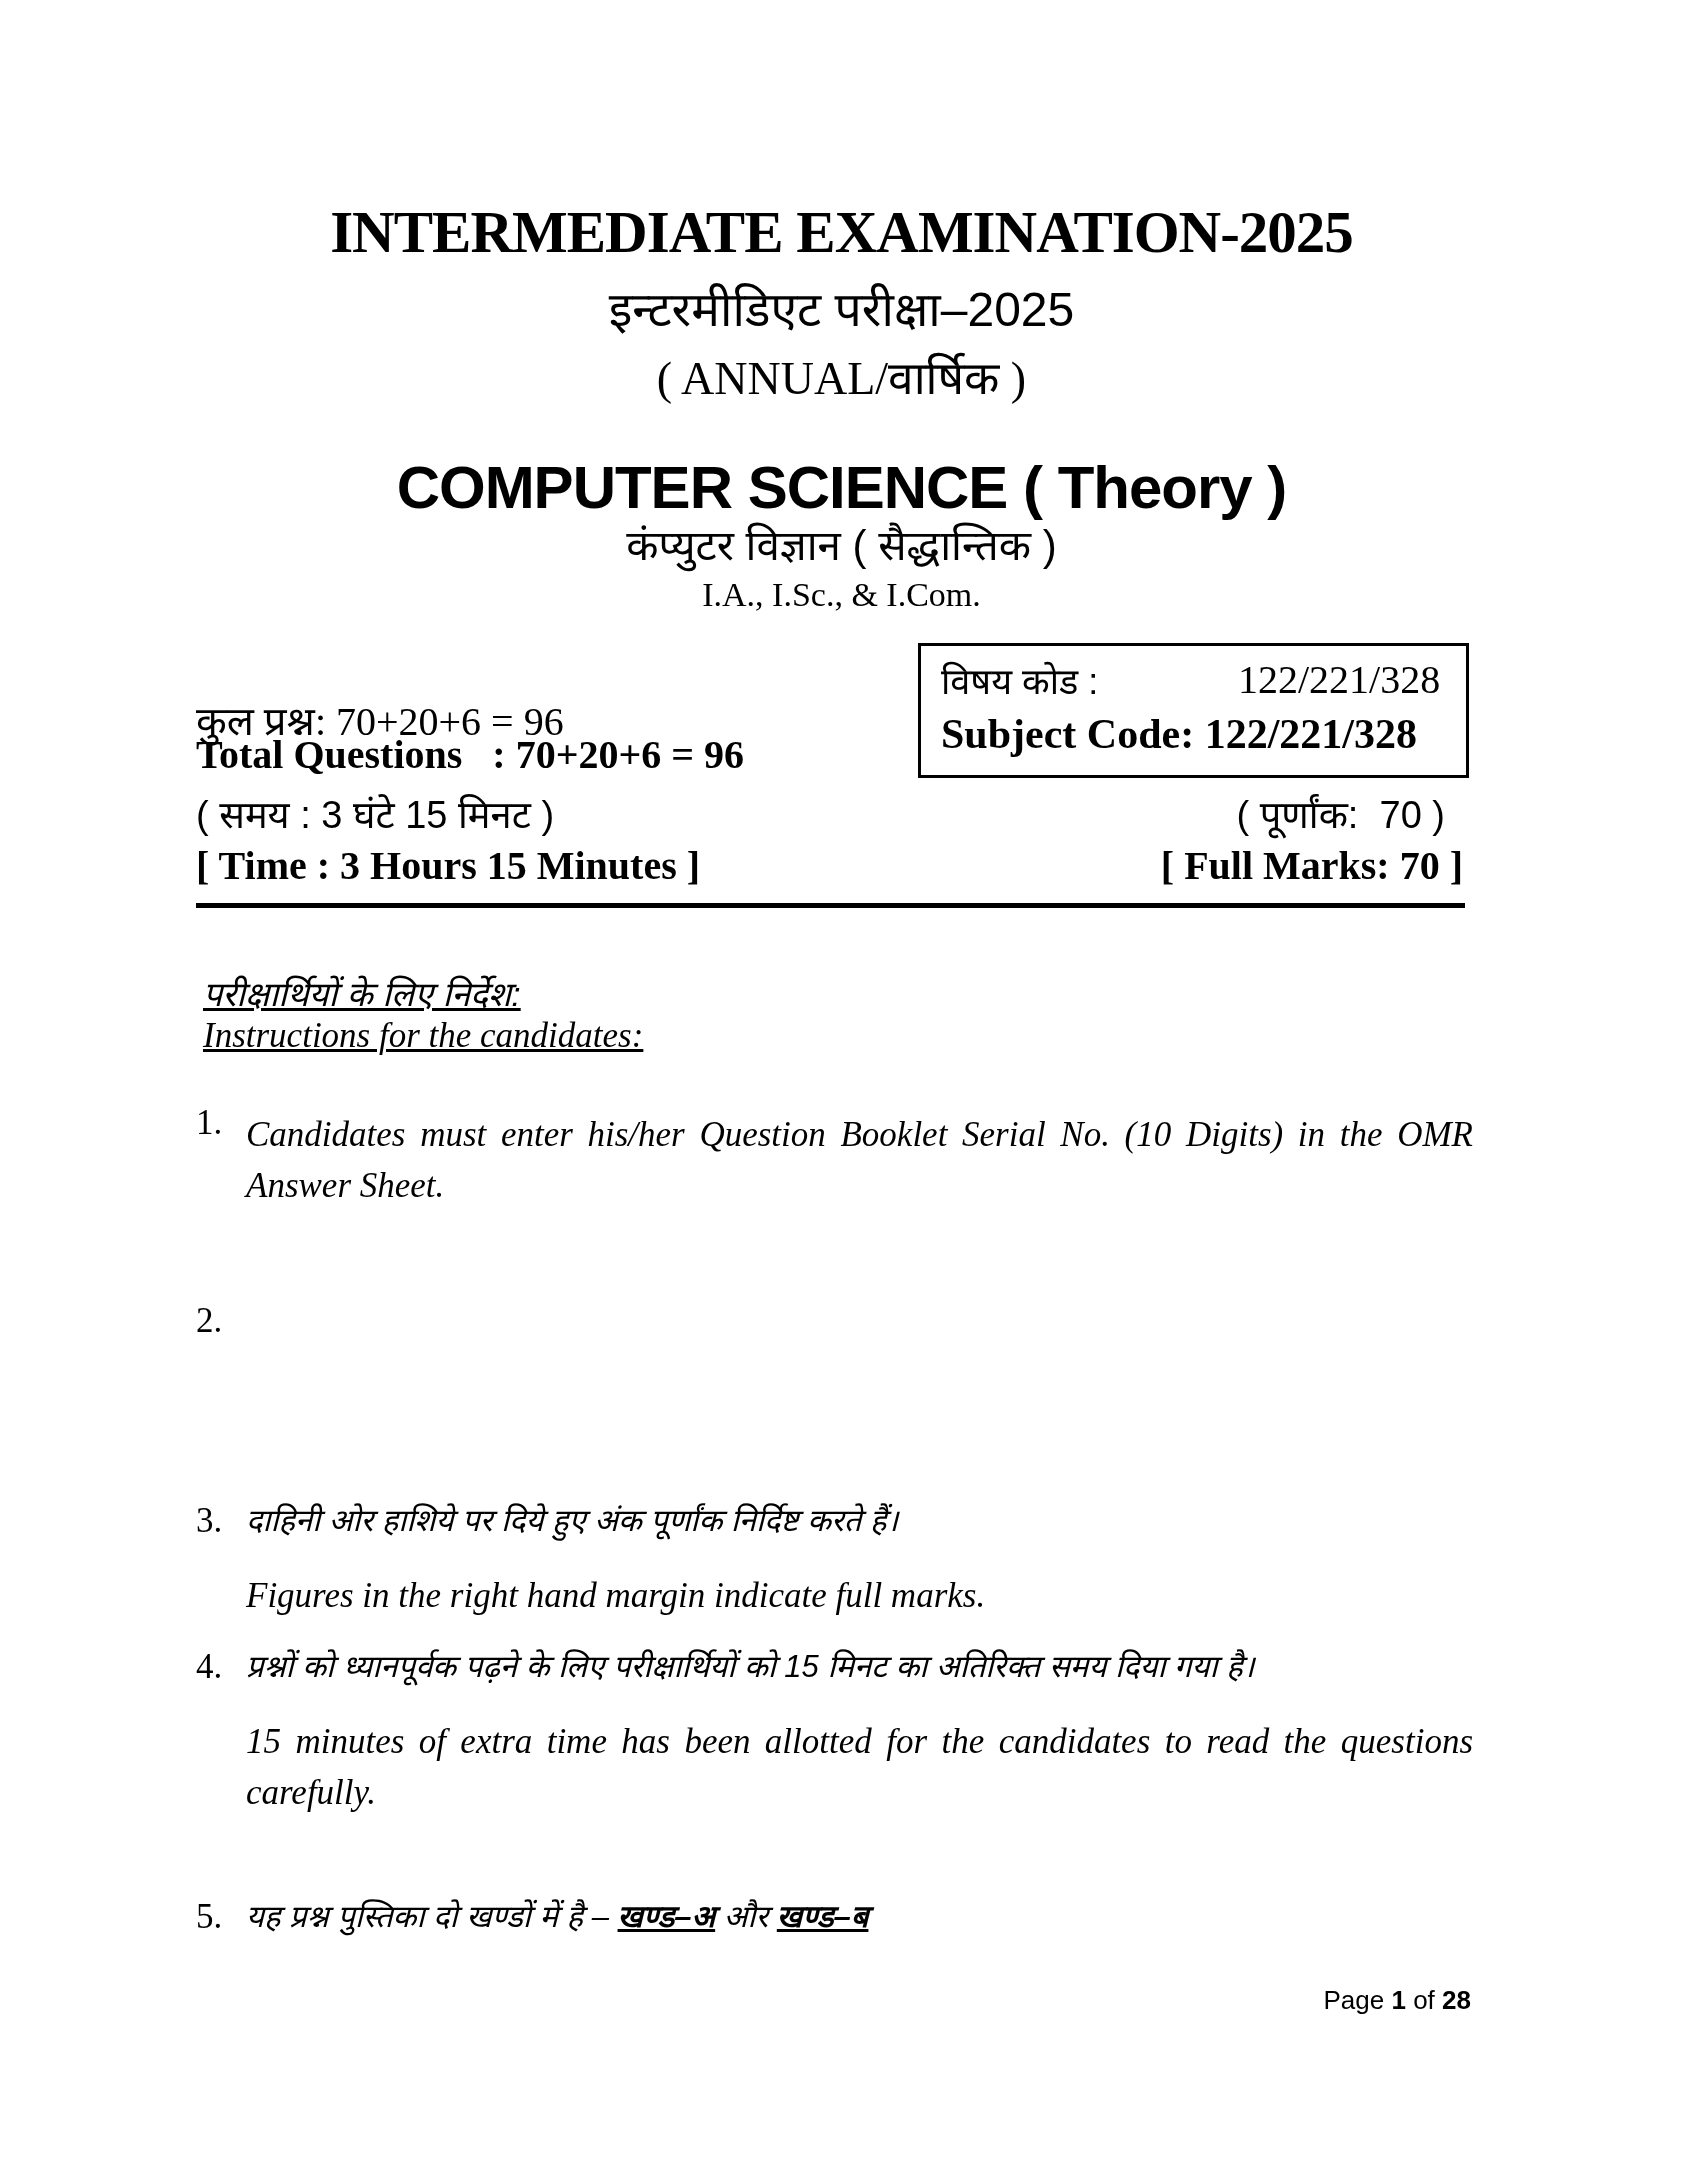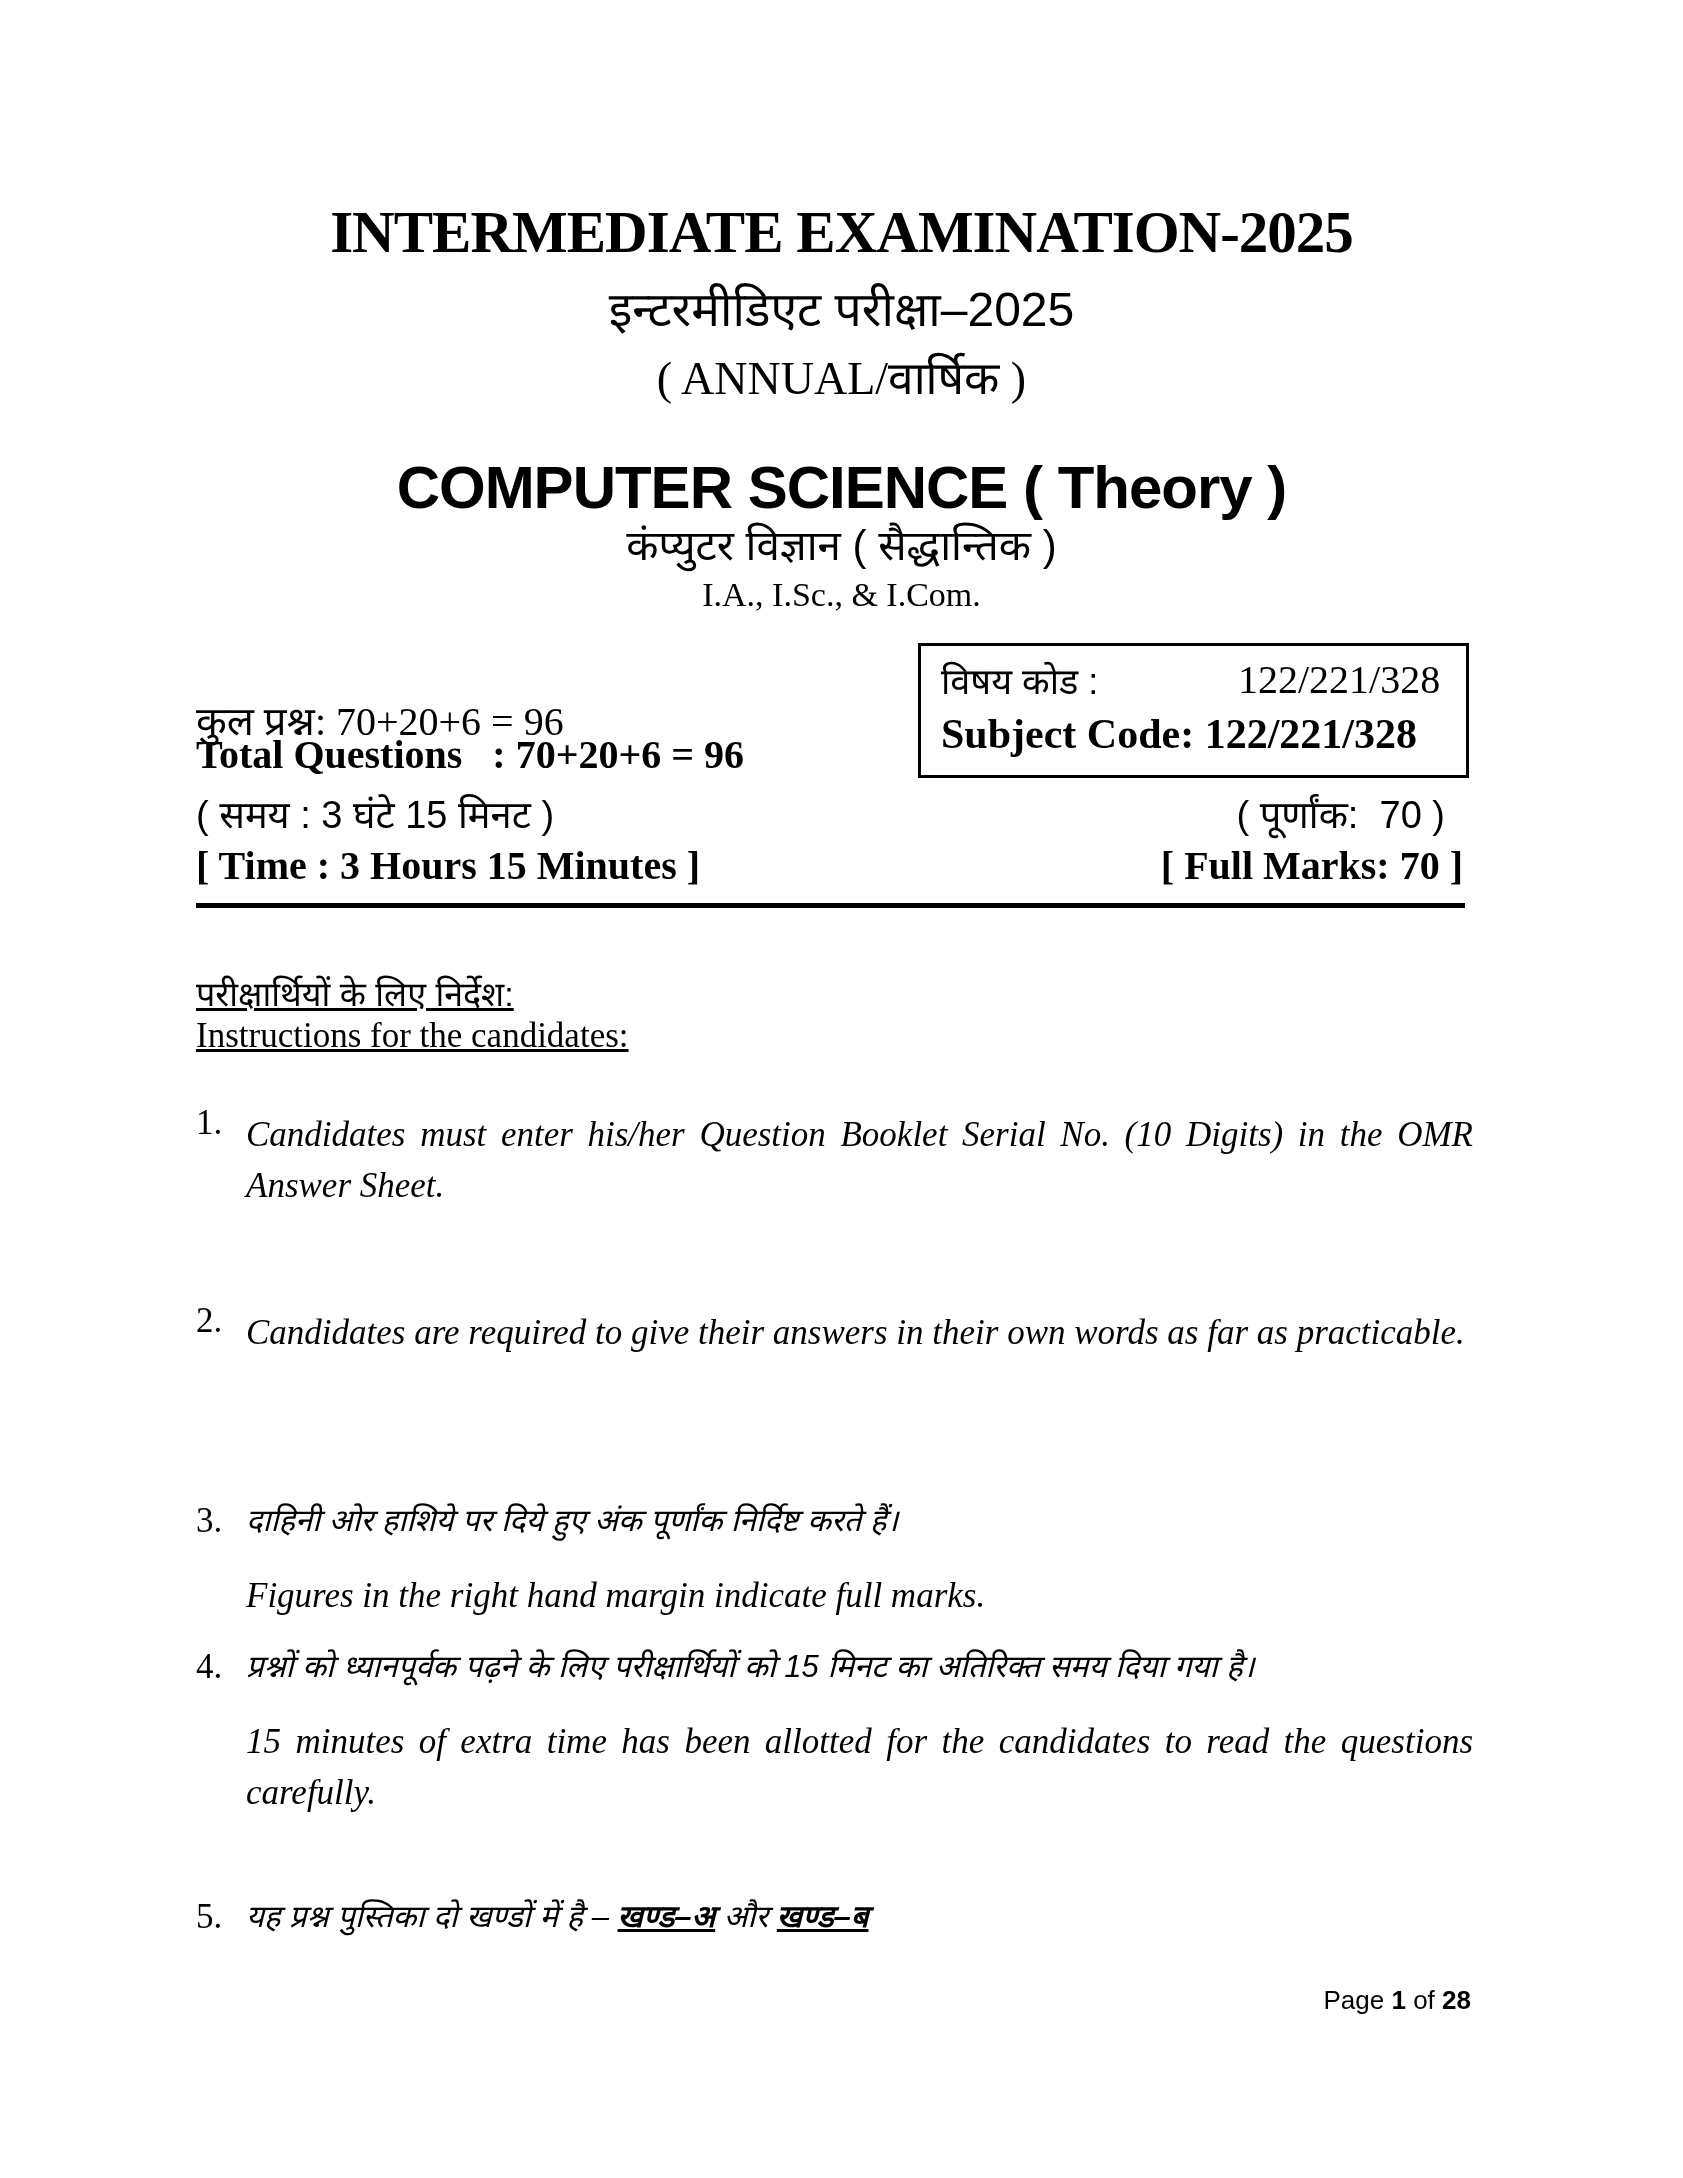--- a/index.html
+++ b/index.html
@@ -11,21 +11,21 @@
   .t3{top:345px;font-size:46px;}
   .t4{top:453px;font-size:60px;font-weight:bold;font-family:"Liberation Sans",sans-serif;letter-spacing:-1px;}
   .t5{top:515px;font-size:42px;font-family:"Liberation Sans",sans-serif;}
   .t6{top:576px;font-size:34px;}
   .left{left:196px;font-size:40px;}
   .box{left:918px;top:643px;width:545px;height:129px;border:3px solid #000;}
   .box .r1{position:absolute;left:20px;top:10px;font-size:40px;}
   .box .r1 .code{position:absolute;left:297px;top:0;white-space:nowrap;}
   .box .r2{position:absolute;left:20px;top:64px;font-size:42px;font-weight:bold;white-space:nowrap;text-align:right;}
   .rule{left:196px;top:903px;width:1269px;height:5px;background:#000;}
-  .it{}
+  .it{font-style:italic;margin-left:7px;}
   .u{text-decoration:underline;text-decoration-thickness:3px;}
   .item{left:196px;width:1277px;font-size:35px;line-height:51px;}
   .item .num{position:absolute;left:0;top:0;}
   .item .txt{margin-left:50px;font-style:italic;text-align:justify;}
   .footer{right:212px;top:1985px;font-size:26px;font-family:"Liberation Sans",sans-serif;}
 </style>
 </head>
 <body>
 
 <div class="abs center t1">INTERMEDIATE EXAMINATION-2025</div>
@@ -52,21 +52,20 @@
 
 <div class="abs it u" style="left:196px;top:970px;font-size:34px;font-family:'Liberation Sans',sans-serif;">परीक्षार्थियों के लिए निर्देश:</div>
 <div class="abs it u" style="left:196px;top:1016px;font-size:35px;">Instructions for the candidates:</div>
 
 <div class="abs item" style="top:1097px;">
   <span class="num">1.</span>
   <div class="txt" style="margin-top:12px;">Candidates must enter his/her Question Booklet Serial No. (10 Digits) in the OMR Answer Sheet.</div>
 </div>
 <div class="abs item" style="top:1295px;">
   <span class="num">2.</span>
-  <div class="txt" style="margin-top:12px;">Candidates are required to give their answers in their own words as far as practicable.</div>
 </div>
 <div class="abs item" style="top:1495px;">
   <span class="num">3.</span>
   <div class="txt" style="font-family:'Liberation Sans',sans-serif;font-size:31px;">दाहिनी ओर हाशिये पर दिये हुए अंक पूर्णांक निर्दिष्ट करते हैं।</div>
   <div class="txt" style="margin-top:24px;font-family:Liberation Serif, serif;">Figures in the right hand margin indicate full marks.</div>
 </div>
 <div class="abs item" style="top:1641px;">
   <span class="num">4.</span>
   <div class="txt" style="font-family:'Liberation Sans',sans-serif;font-size:31px;">प्रश्नों को ध्यानपूर्वक पढ़ने के लिए परीक्षार्थियों को 15 मिनट का अतिरिक्त समय दिया गया है।</div>
   <div class="txt" style="margin-top:24px;">15 minutes of extra time has been allotted for the candidates to read the questions carefully.</div>

